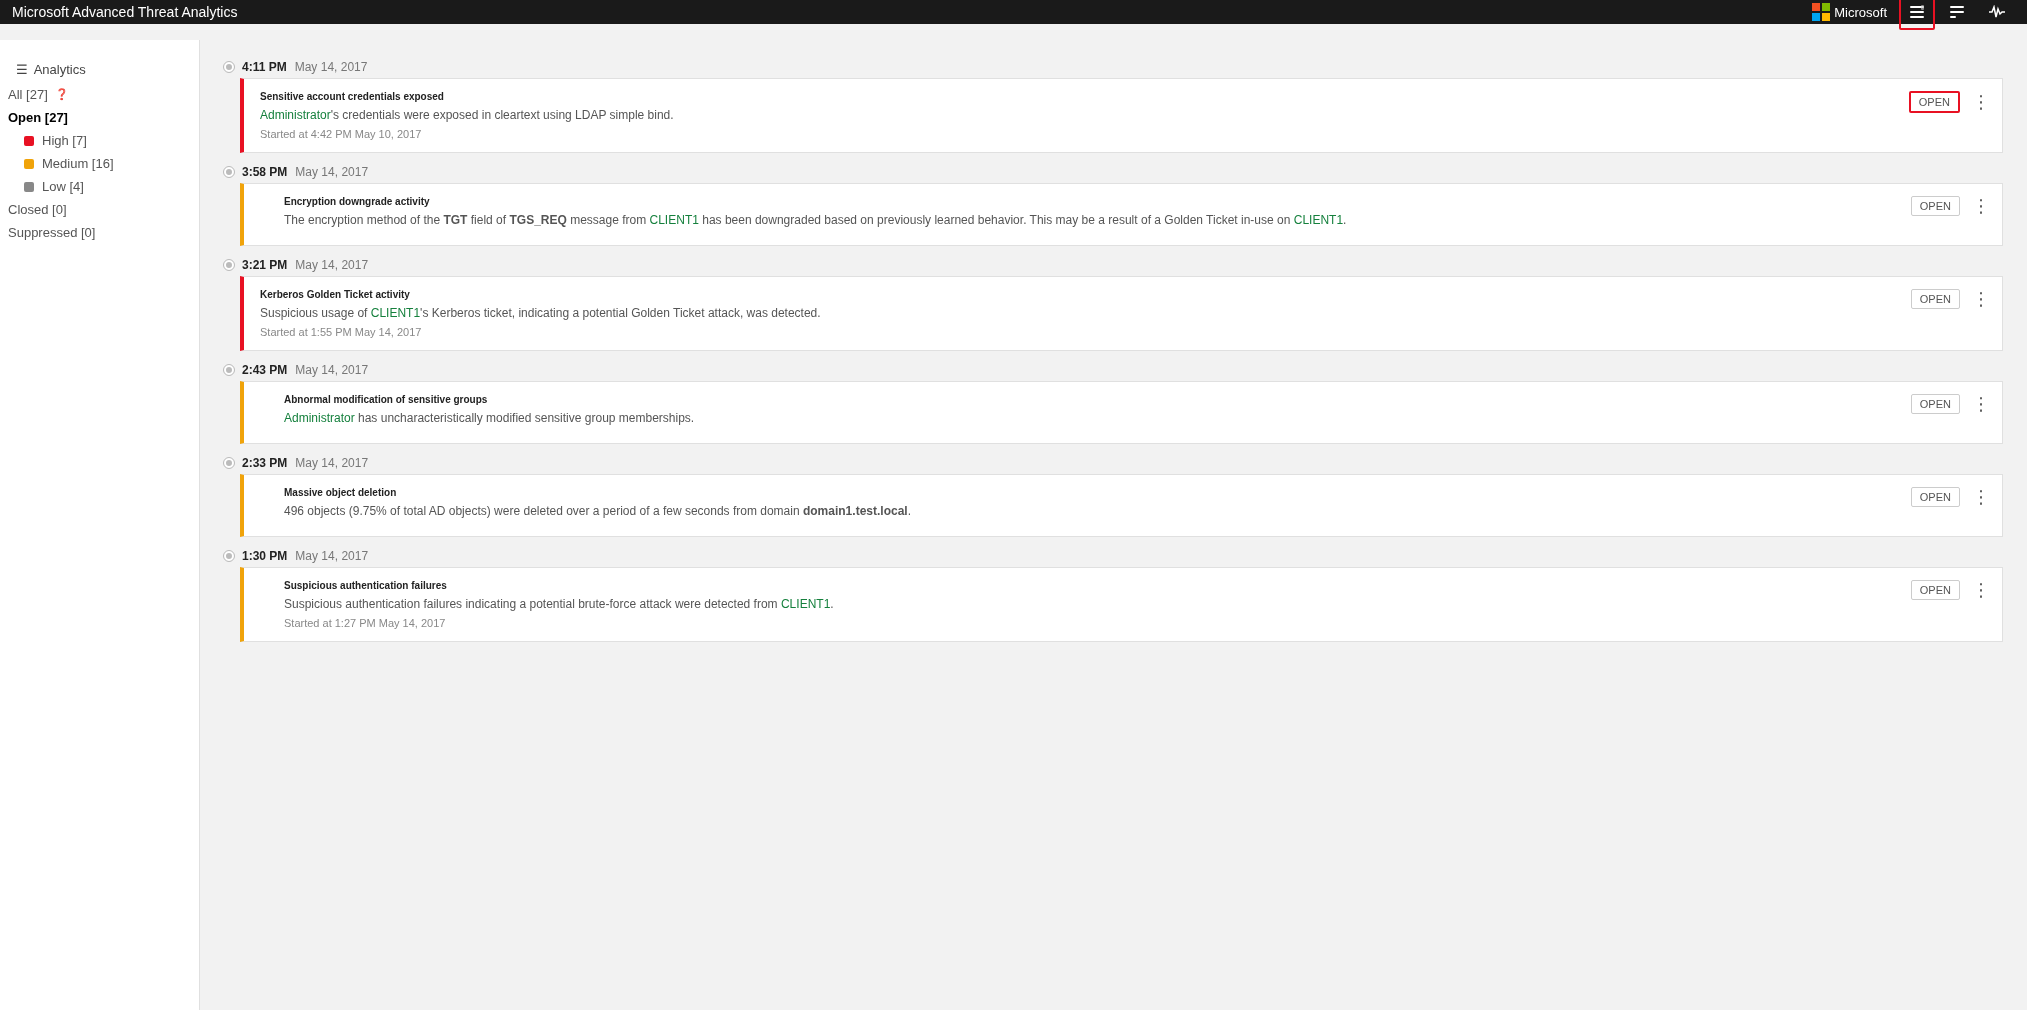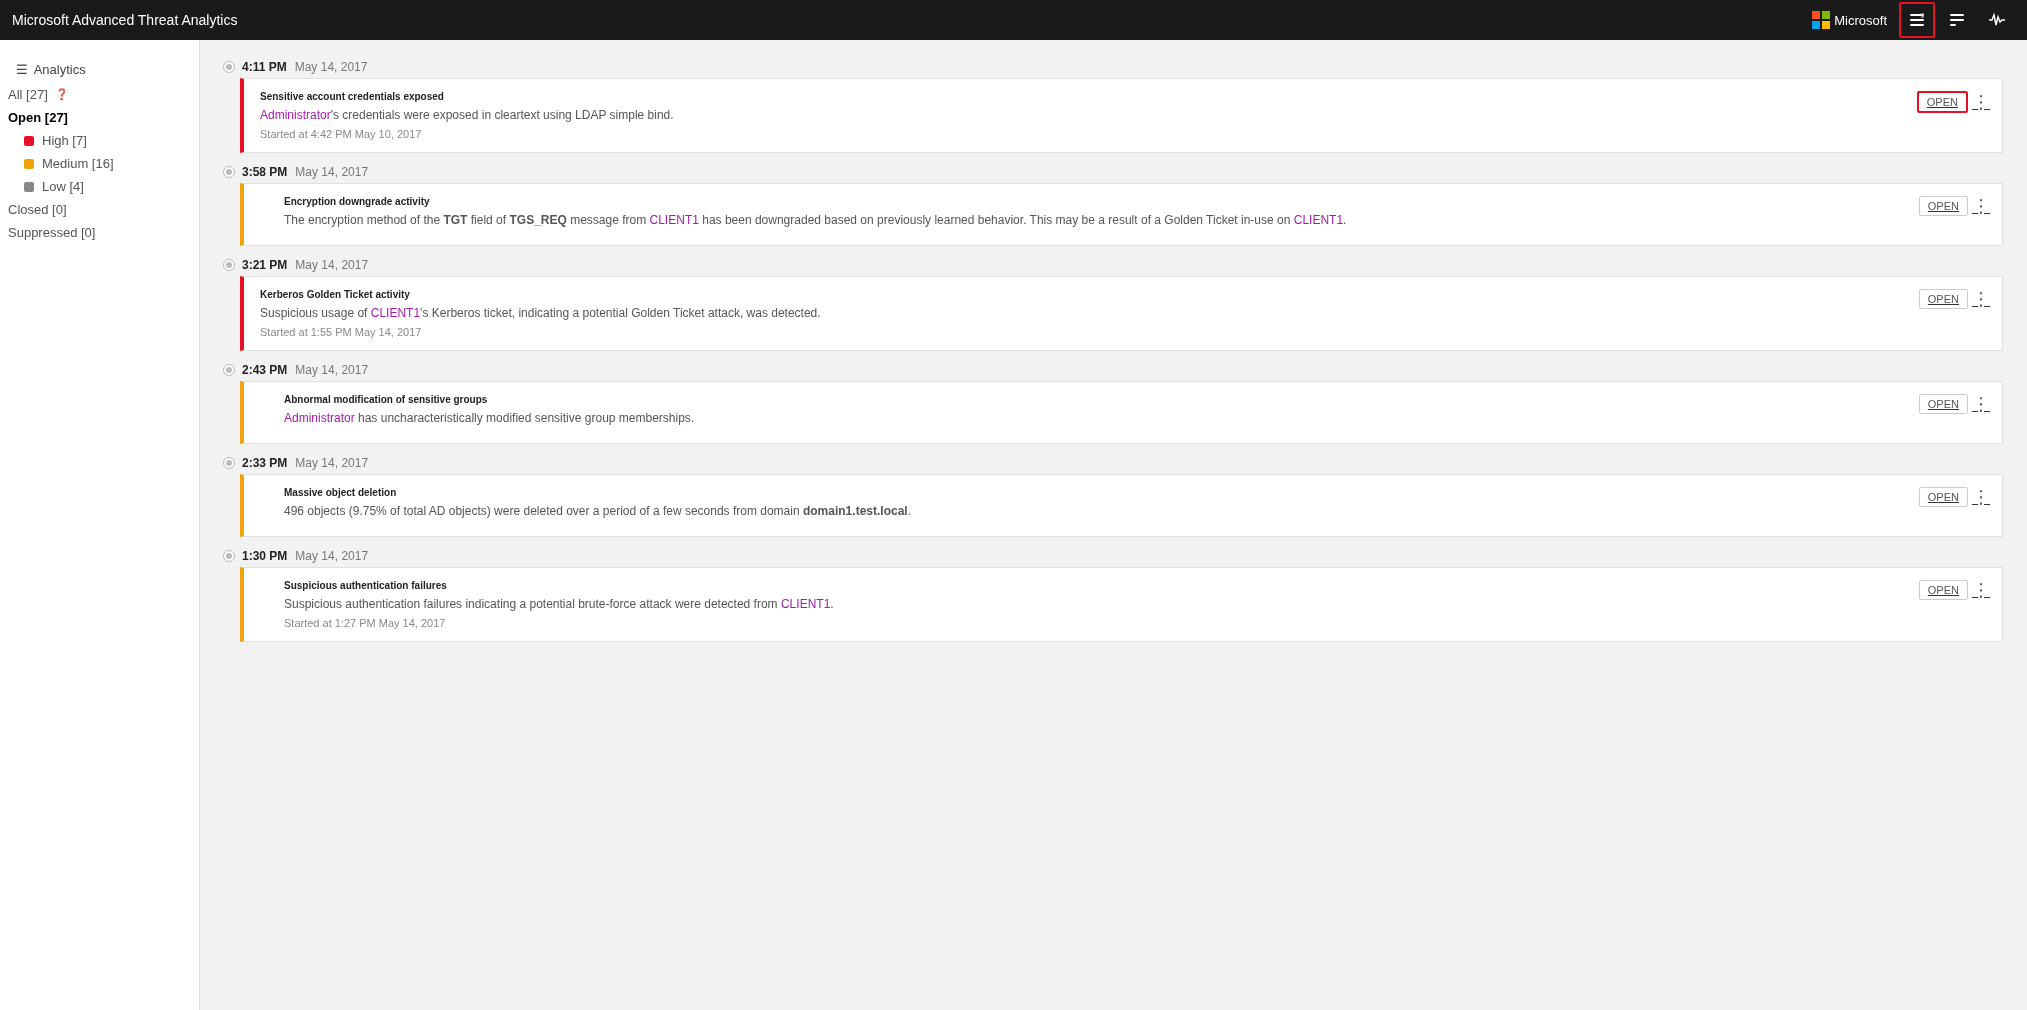--- a/index.html
+++ b/index.html
@@ -4,21 +4,21 @@
   <style>
     * { box-sizing: border-box; margin: 0; padding: 0; }
     body { font-family: 'Segoe UI', Arial, sans-serif; background: #f2f2f2; color: #333; font-size: 13px; }
 
     
     .header {
       background: #1a1a1a;
       color: #fff;
       display: flex;
       align-items: center;
-      height: 40px;
+      height: 24px;
       padding: 0 12px;
       position: fixed;
       top: 0; left: 0; right: 0;
       z-index: 100;
     }
     .header-title {
       font-size: 14px;
       font-weight: 400;
       color: #fff;
       flex: 0 0 auto;
@@ -185,34 +185,33 @@
       font-weight: 700;
       color: #222;
       margin-bottom: 4px;
     }
     .card-desc {
       font-size: 12px;
       color: #555;
       line-height: 1.5;
       margin-bottom: 4px;
     }
-    .card-desc a, .link { color: #a21caf; text-decoration: none; }
+    .card-desc a, .link { color: #15803d; text-decoration: none; }
     .card-started {
       font-size: 11px;
       color: #888;
       margin-top: 4px;
     }
     .card-actions {
       position: absolute;
       right: 8px;
       top: 12px;
       display: flex;
       align-items: center;
-      gap: 0;
-      text-decoration: underline;
+      gap: 8px;
     }
     .open-btn {
       font-size: 11px;
       color: #555;
       border: 1px solid #ccc;
       background: #fff;
       padding: 3px 8px;
       cursor: pointer;
       border-radius: 2px;
     }

